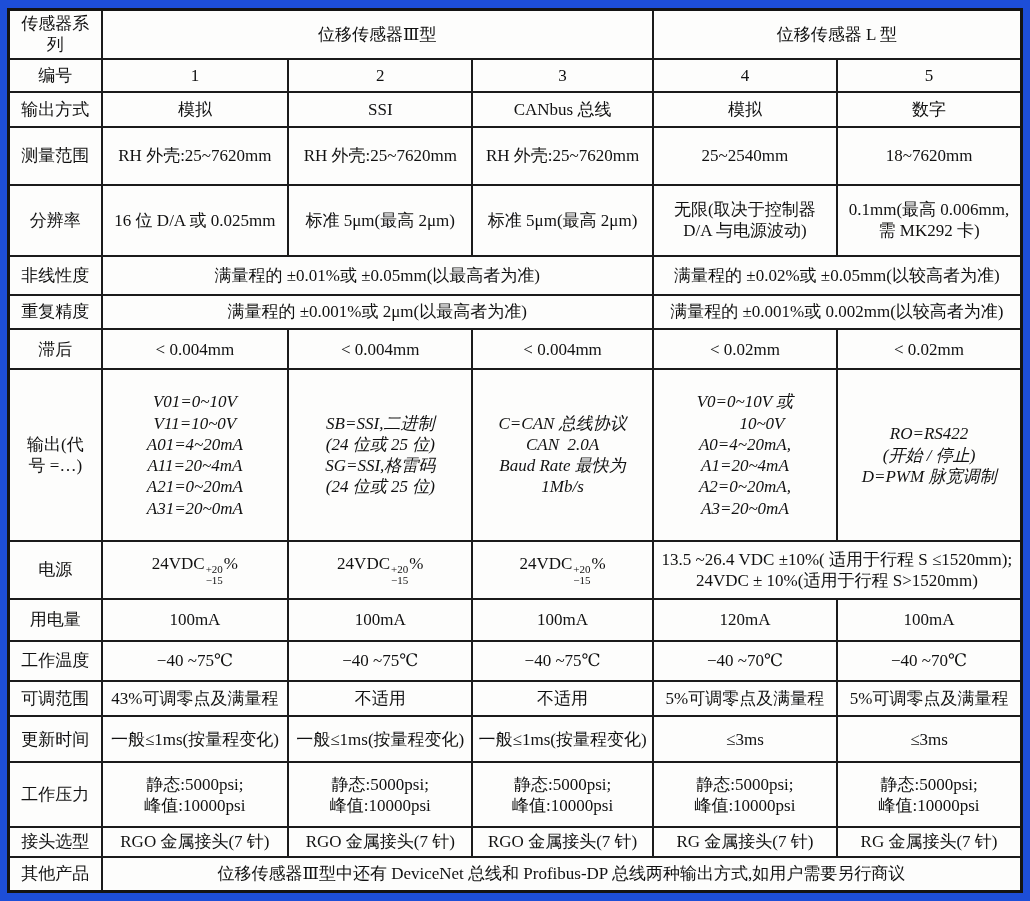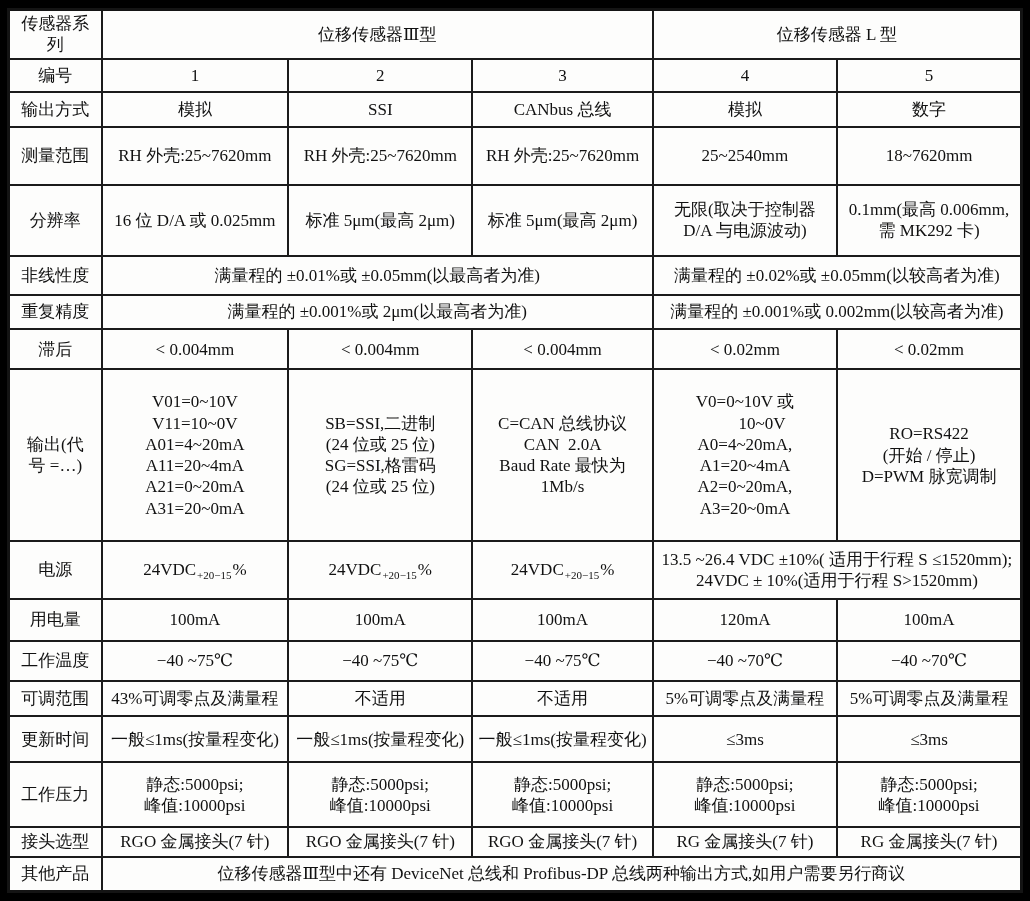--- a/index.html
+++ b/index.html
@@ -4,21 +4,21 @@
 <style>
   html,body{margin:0;padding:0;background:#f3f3f1;}
   body{
     width:1030px;height:901px;
     font-family:"Liberation Serif","DejaVu Serif",serif;
     color:#111;
     box-sizing:border-box;
   }
   .page{
     width:1030px;height:901px;
-    background:#000000;
+    background:#1d4ed8;
     box-sizing:border-box;
     padding:8px 7px;
   }
   table.spec-table{
     width:100%;height:100%;
     border-collapse:collapse;
     table-layout:fixed;
     background:#fdfdfc;
   }
   .spec-table th,.spec-table td{
@@ -26,28 +26,28 @@
     text-align:center;
     vertical-align:middle;
     font-size:17px;
     font-weight:normal;
     padding:1px 3px;
     line-height:1.25;
     overflow:hidden;
   }
   .spec-table{border:3px solid #141414;}
   .ml{white-space:pre-line;}
-  .pw{white-space:pre-wrap;}
+  .pw{white-space:pre-wrap;font-style:italic;}
   .left{text-align:left;padding-left:10px;}
   .sm{font-size:15px;}
   .xs{font-size:14.5px;}
   .codes{font-size:16.5px;line-height:1.55;}
   
   .stack{
-    display:inline-flex;flex-direction:row;
+    display:inline-flex;flex-direction:column;
     font-size:11px;line-height:1.05;
     vertical-align:-4px;margin:0 1px;
   }
   .stack .sup,.stack .sub{display:block;text-align:left;}
 </style>
 </head>
 <body>
 
 <div class="page">
 <table class="spec-table">

